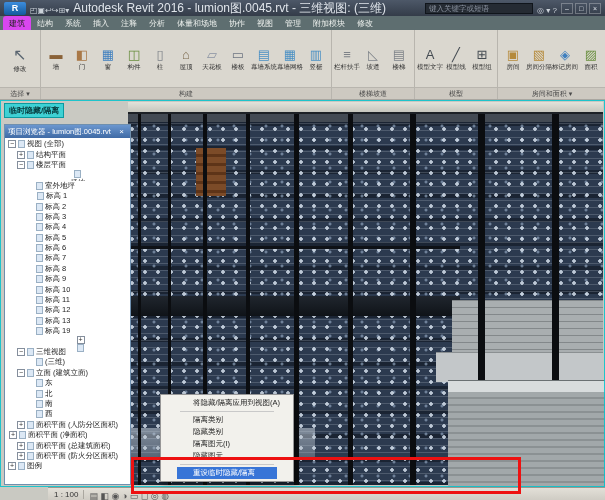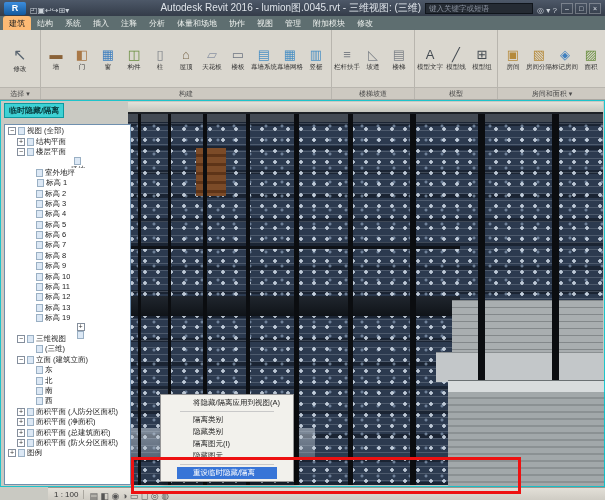--- a/index.html
+++ b/index.html
@@ -6,33 +6,33 @@
   html,body { width:605px; height:500px; overflow:hidden; }
   body { font-family:"Liberation Sans","DejaVu Sans",sans-serif; position:relative; background:#c9c9c2; }
   #app { position:absolute; inset:0; width:605px; height:500px; overflow:hidden; }
 
   
   #titlebar { position:absolute; left:0; top:0; width:605px; height:16px;
     background:linear-gradient(#4d5868,#343c49); display:flex; align-items:center; gap:4px; padding:0 4px; z-index:40;}
   #logo { width:22px; height:13px; border-radius:2px; background:linear-gradient(#3d8ede,#145a9e);
     color:#fff; font-weight:bold; font-size:9px; text-align:center; line-height:13px; flex:0 0 auto;}
   .qat { color:#ccd3da; font-size:8px; line-height:14px; cursor:default; }
-  #tb-title { flex:1; text-align:right; color:#dfe4ea; font-size:10px; white-space:nowrap; overflow:hidden; }
+  #tb-title { flex:1; text-align:left; color:#dfe4ea; font-size:12px; white-space:nowrap; overflow:hidden; }
   #tb-search { width:108px; height:11px; background:#252b33; border:1px solid #10151b; color:#cfd5dd;
     font-size:7.5px; padding:0 3px; }
   #tb-search::placeholder { color:#8b93a0; }
   .tbicon { color:#cfd5dd; font-size:8px; line-height:14px; }
   .winctl { width:12px; height:11px; border:1px solid rgba(255,255,255,.28); color:#dfe4ea;
     font-size:7px; line-height:9px; text-align:center; }
 
   
   #tabs { position:absolute; left:0; top:16px; width:605px; height:14px; background:#5e6e70;
     display:flex; align-items:flex-end; padding-left:3px; z-index:40;}
   .tab { font-size:8px; color:#eef1ee; padding:2px 6px 1px 6px; white-space:nowrap; cursor:default;}
-  .tab.active { background:#fdba74; color:#222; border-radius:3px 3px 0 0;font-family:Liberation Serif, serif; }
+  .tab.active { background:#d946ef; color:#222; border-radius:3px 3px 0 0;font-family:Liberation Serif, serif; }
 
   
   #ribbon { position:absolute; left:0; top:30px; width:605px; height:70px; background:#dad7cf;
     border-bottom:1px solid #a9a6a0; display:flex; z-index:40;}
   .rgroup { display:flex; flex-direction:column; border-right:1px solid #b8b5ae; }
   .tools { flex:1; display:flex; align-items:center; padding:1px 2px; }
   .tool { width:26px; display:flex; flex-direction:column; align-items:center; gap:1px; cursor:default; }
   .tool.big { width:36px; }
   .ticon { font-size:13px; line-height:14px; }
   .tool.big .ticon { font-size:16px; line-height:18px; }
@@ -280,20 +280,24 @@
         </div>
       <div class="lay" id="wallstrip"></div>
       <div class="lay" id="brwall"></div>
     </div>
     <div id="cyanborder"></div>
   </div>
 
   <div id="templabel">临时隐藏/隔离</div>
 
   <div id="browser">
+    <div id="brtitle">
+      <span class="txt">项目浏览器 - lumion图.0045.rvt</span>
+      <span id="brclose">×</span>
+    </div>
     <div id="tree">
         <div class="trow" style="padding-left: 3px;">
           <span class="xp">−</span>
           <span class="ticn"></span>
           <span class="tlbl">视图 (全部)</span>
         </div>
         <div class="trow" style="padding-left: 12px;">
           <span class="xp">+</span>
           <span class="ticn"></span>
           <span class="tlbl">结构平面</span>
@@ -421,21 +425,21 @@
         <div class="trow" style="padding-left: 21px;">
           <span class="xsp"></span>
           <span class="ticn"></span>
           <span class="tlbl">西</span>
         </div>
         <div class="trow" style="padding-left: 12px;">
           <span class="xp">+</span>
           <span class="ticn"></span>
           <span class="tlbl">面积平面 (人防分区面积)</span>
         </div>
-        <div class="trow" style="padding-left: 12px;">
+        <div class="trow" style="padding-left: 4px;">
           <span class="xp">+</span>
           <span class="ticn"></span>
           <span class="tlbl">面积平面 (净面积)</span>
         </div>
         <div class="trow" style="padding-left: 12px;">
           <span class="xp">+</span>
           <span class="ticn"></span>
           <span class="tlbl">面积平面 (总建筑面积)</span>
         </div>
         <div class="trow" style="padding-left: 12px;">

